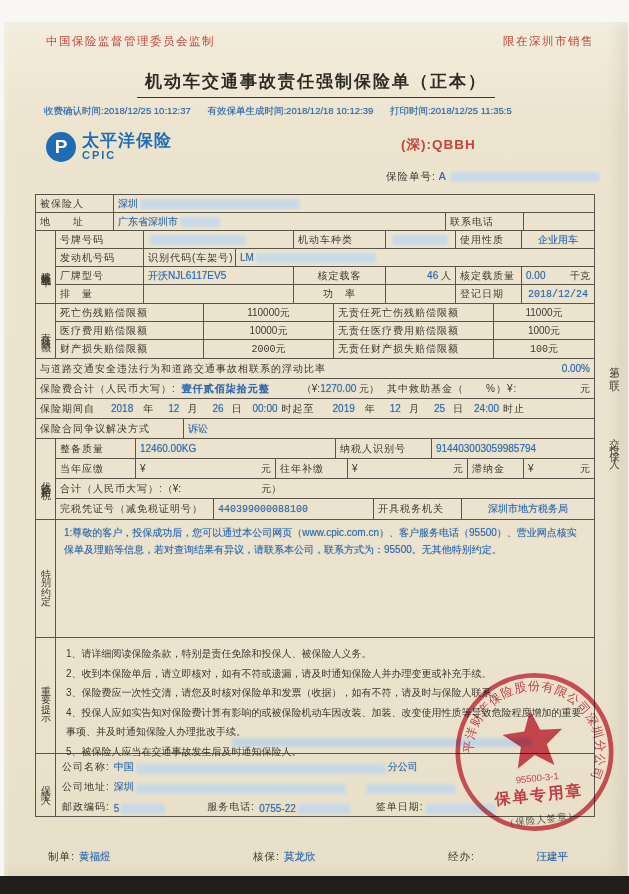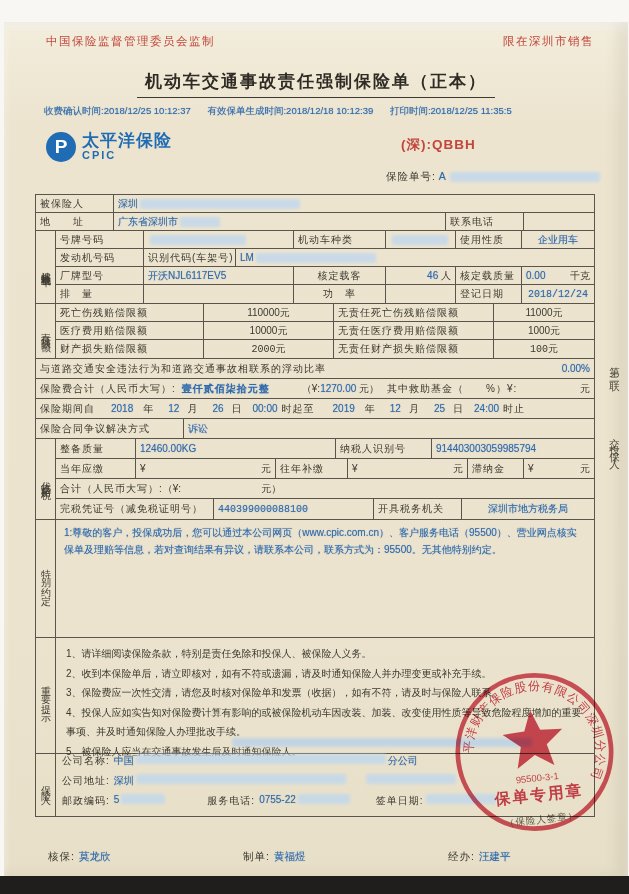--- a/index.html
+++ b/index.html
@@ -56,24 +56,24 @@
   .lab{color:var(--ink);letter-spacing:1px;}
   .blue{color:var(--blue);text-shadow:0 0 1px rgba(47,106,173,.5);}
   .blue-b{color:var(--blue);font-weight:bold;text-shadow:0 0 1px rgba(47,106,173,.5);}
   .dark{color:var(--ink);}
   .right{justify-content:flex-end;}
   .center{justify-content:center;}
   .para{white-space:normal;align-items:flex-start;line-height:1.65;padding:5px 8px;display:block;}
   .notes-list{white-space:normal;line-height:1.95;padding:6px 8px 0 10px;display:block;}
   .notes-list div{white-space:normal;}
   
-  .ins-row{display:flex;align-items:flex-start;height:20px;padding:0 6px;white-space:nowrap;}
+  .ins-row{display:flex;align-items:flex-end;height:20px;padding:0 6px;white-space:nowrap;}
   .names-row{position:absolute;left:44px;top:828px;width:520px;display:flex;font-size:10.5px;}
   .names-row .grp{display:flex;align-items:center;}
-  .g1{width:195px;} .g2{width:205px;} .g3{flex:1;}
+  .g1{width:195px;} .g2{width:205px;} .g3{flex:1;justify-content:space-between;}
   
   .side{position:absolute;right:7px;writing-mode:vertical-rl;text-orientation:upright;
         font-size:10.5px;color:#474335;letter-spacing:7px;}
   .side1{top:358px;} .side2{top:430px;}
   
   .stamp{position:absolute;left:450px;top:668px;width:168px;transform:rotate(-6deg);
          mix-blend-mode:multiply;opacity:.92;}
   .stamp-caption{text-align:center;font-size:9.5px;color:#55503f;margin-top:-26px;letter-spacing:1px;}
   .annot{position:absolute;left:228px;top:716px;width:300px;height:9px;background:#b9d2ea;
          filter:blur(1.6px);opacity:.8;border-radius:2px;}
@@ -421,27 +421,27 @@
             <span class="rd" style="width:52px"></span>
             <span class="lab" style="margin-left:24px">签单日期:</span>
             <span class="rd" style="width:70px"></span>
           </div>
         </div>
       </div>
 
     </div>
 
     <div class="names-row">
+      <div class="grp g2">
+        <span class="lab">制单:</span>
+        <span class="blue" style="margin-left:4px">黄福煜</span>
+      </div>
       <div class="grp g1">
         <span class="lab">核保:</span>
         <span class="blue" style="margin-left:4px">莫龙欣</span>
-      </div>
-      <div class="grp g2">
-        <span class="lab">制单:</span>
-        <span class="blue" style="margin-left:4px">黄福煜</span>
       </div>
       <div class="grp g3">
         <span class="lab">经办:</span>
         <span class="blue" style="margin-left:4px">汪建平</span>
       </div>
     </div>
 
     <div class="annot"></div>
   </div>
 

